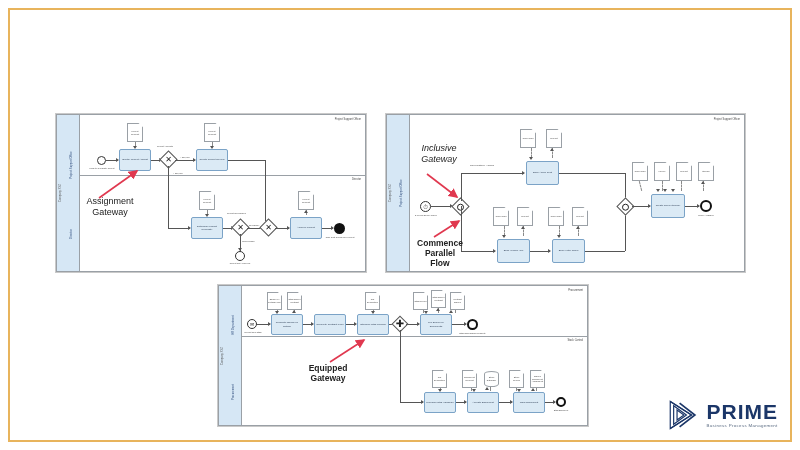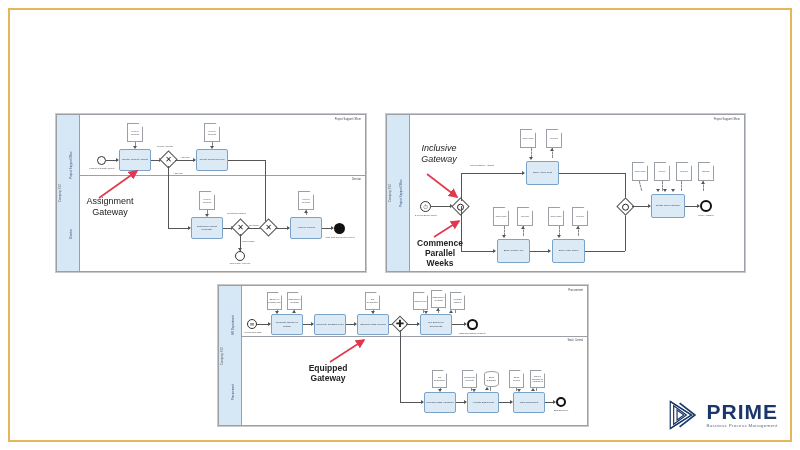--- a/index.html
+++ b/index.html
@@ -285,21 +285,21 @@
     <defs>
         <marker id="ah3" markerWidth="6" markerHeight="6" refX="5" refY="3" orient="auto">
       <path d="M0,0 L6,3 L0,6 z" fill="#e0384f"></path>
         </marker>
       </defs>
     <line x1="2" y1="19" x2="27" y2="3" stroke="#e0384f" stroke-width="1.6" marker-end="url(#ah3)"></line>
   </svg>
   <div class="annot bold" style="left:400px;top:238px;width:80px;">
     <div>Commence</div>
     <div>Parallel</div>
-    <div>Weeks</div>
+    <div>Flow</div>
   </div>
 
   <div class="panel" style="left:217px;top:284px;width:372px;height:143px;">
     <div class="pool">
       <div class="poolhdr">
         <div class="vlabel grey">Company XYZ</div>
       </div>
       <div class="poolhdr2" style="left:11px;">
         <div class="vlabel" style="top:28%;">HR Department</div>
         <div class="vlabel" style="top:76%;">Procurement</div>

